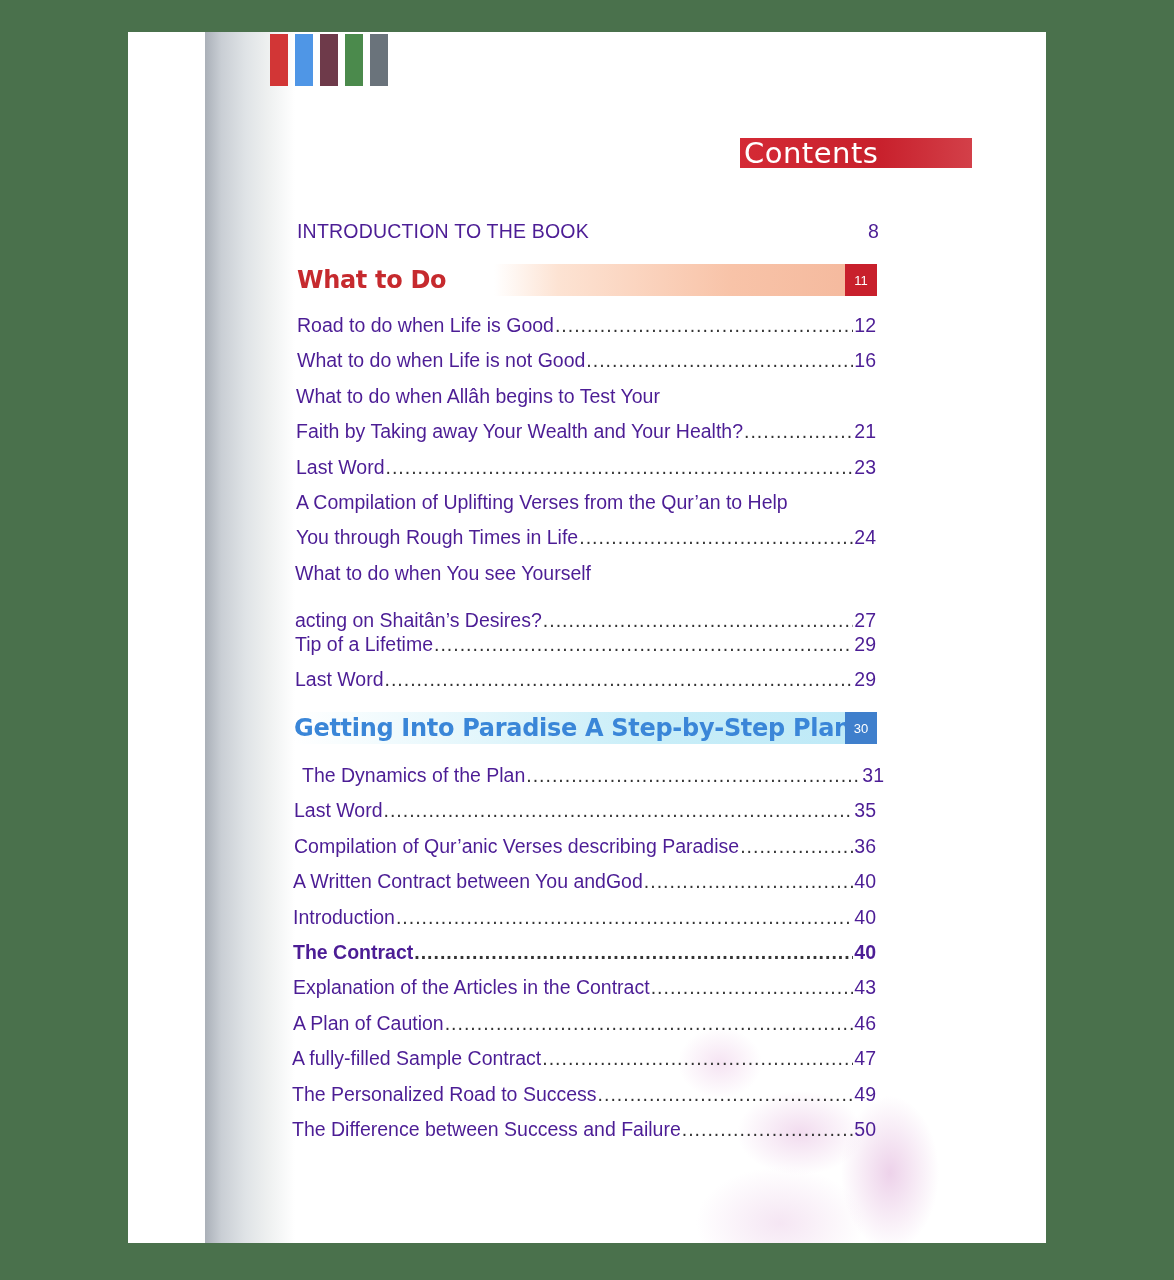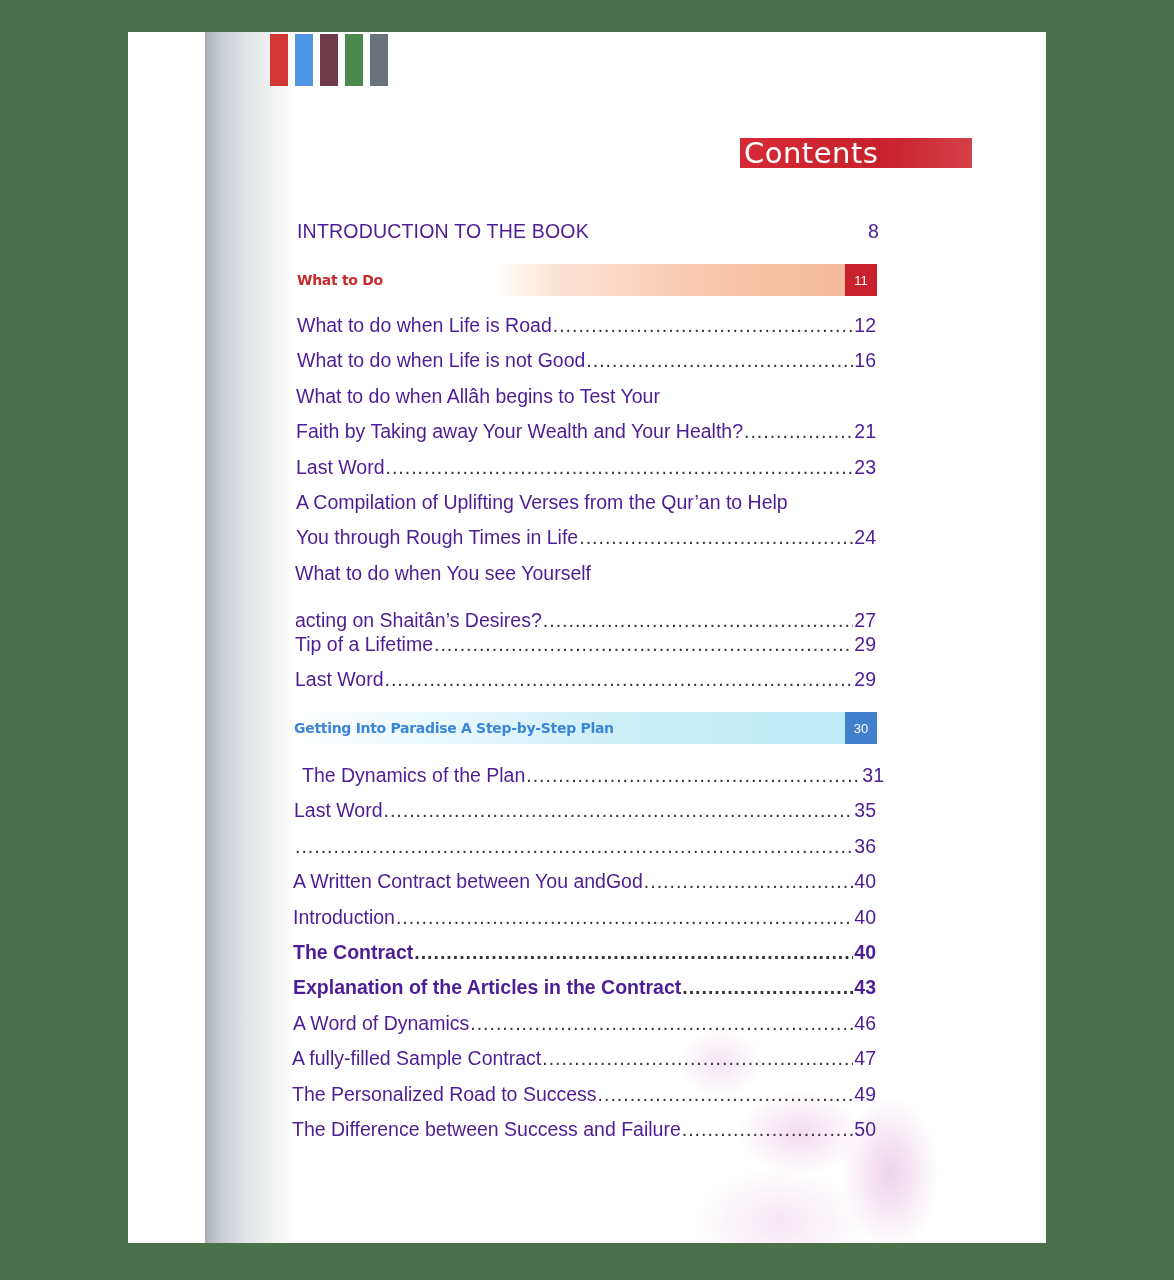--- a/index.html
+++ b/index.html
@@ -51,21 +51,21 @@
     flex: 1 1 auto; overflow: hidden; margin: 0 1px;
     letter-spacing: 1px; color: #333;
   }
   .row .dots::after { content: "................................................................................................................................................................"; }
   .row .pg { flex: 0 0 auto; text-align: right; }
   .intro-row { font-size: 19.5px; letter-spacing: 0.2px; }
   .section-bar {
     position: absolute; height: 32px; display: flex; align-items: center;
   }
   .section-title {
-    font-weight: bold; font-size: 14px; font-family: "DejaVu Sans", sans-serif;
+    font-weight: bold; font-size: 24px; font-family: "DejaVu Sans", sans-serif;
     letter-spacing: -0.3px; white-space: nowrap;
   }
   .sec-badge {
     position: absolute; right: 0; top: 0; width: 32px; height: 32px;
     color: #fff; font-size: 13px; display: flex; align-items: center; justify-content: center;
   }
 </style>
 </head>
 <body>
 
@@ -88,21 +88,21 @@
         <div class="row intro-row" style="left: 92px; top: 188px; width: 582px;">
           <span class="title">INTRODUCTION TO THE BOOK</span>
           <span style="flex: 1 1 auto;"></span>
           <span class="pg">8</span>
         </div>
         <div class="section-bar" style="left: 92px; top: 232px; width: 580px; background: linear-gradient(to right, rgba(255, 255, 255, 0) 0%, rgba(255, 255, 255, 0) 34%, rgb(253, 227, 211) 45%, rgb(248, 195, 168) 75%, rgb(244, 184, 156) 100%);">
           <span class="section-title" style="color: rgb(198, 42, 46);">What to Do</span>
           <div class="sec-badge" style="background: rgb(200, 32, 44);">11</div>
         </div>
         <div class="row" style="left: 92px; top: 282px; width: 579px;">
-          <span class="title">What to do when Life is Road</span>
+          <span class="title">Road to do when Life is Good</span>
           <span class="dots"></span>
           <span class="pg">12</span>
         </div>
         <div class="row" style="left: 92px; top: 317px; width: 579px;">
           <span class="title">What to do when Life is not Good</span>
           <span class="dots"></span>
           <span class="pg">16</span>
         </div>
         <div class="row" style="left: 91px; top: 353px; width: 580px;">
           <span class="title">What to do when Allâh begins to Test Your</span>
@@ -151,45 +151,46 @@
           <span class="title">The Dynamics of the Plan</span>
           <span class="dots"></span>
           <span class="pg">31</span>
         </div>
         <div class="row" style="left: 89px; top: 767px; width: 582px;">
           <span class="title">Last Word</span>
           <span class="dots"></span>
           <span class="pg">35</span>
         </div>
         <div class="row" style="left: 89px; top: 803px; width: 582px;">
+          <span class="title">Compilation of Qur’anic Verses describing Paradise</span>
           <span class="dots"></span>
           <span class="pg">36</span>
         </div>
         <div class="row" style="left: 88px; top: 838px; width: 583px;">
           <span class="title">A Written Contract between You andGod</span>
           <span class="dots"></span>
           <span class="pg">40</span>
         </div>
         <div class="row" style="left: 88px; top: 874px; width: 583px;">
           <span class="title">Introduction</span>
           <span class="dots"></span>
           <span class="pg">40</span>
         </div>
         <div class="row" style="left: 88px; top: 909px; width: 583px; font-weight: bold;">
           <span class="title">The Contract</span>
           <span class="dots"></span>
           <span class="pg">40</span>
         </div>
-        <div class="row" style="left: 88px; top: 944px; width: 583px; font-weight: bold;">
+        <div class="row" style="left: 88px; top: 944px; width: 583px;">
           <span class="title">Explanation of the Articles in the Contract</span>
           <span class="dots"></span>
           <span class="pg">43</span>
         </div>
         <div class="row" style="left: 88px; top: 980px; width: 583px;">
-          <span class="title">A Word of Dynamics</span>
+          <span class="title">A Plan of Caution</span>
           <span class="dots"></span>
           <span class="pg">46</span>
         </div>
         <div class="row" style="left: 87px; top: 1015px; width: 584px;">
           <span class="title">A fully-filled Sample Contract</span>
           <span class="dots"></span>
           <span class="pg">47</span>
         </div>
         <div class="row" style="left: 87px; top: 1051px; width: 584px;">
           <span class="title">The Personalized Road to Success</span>

